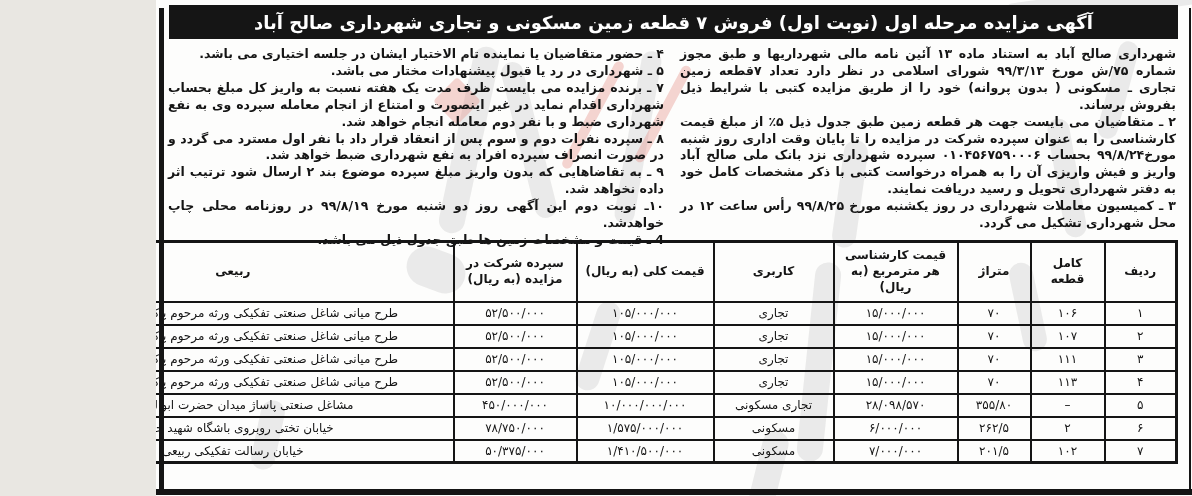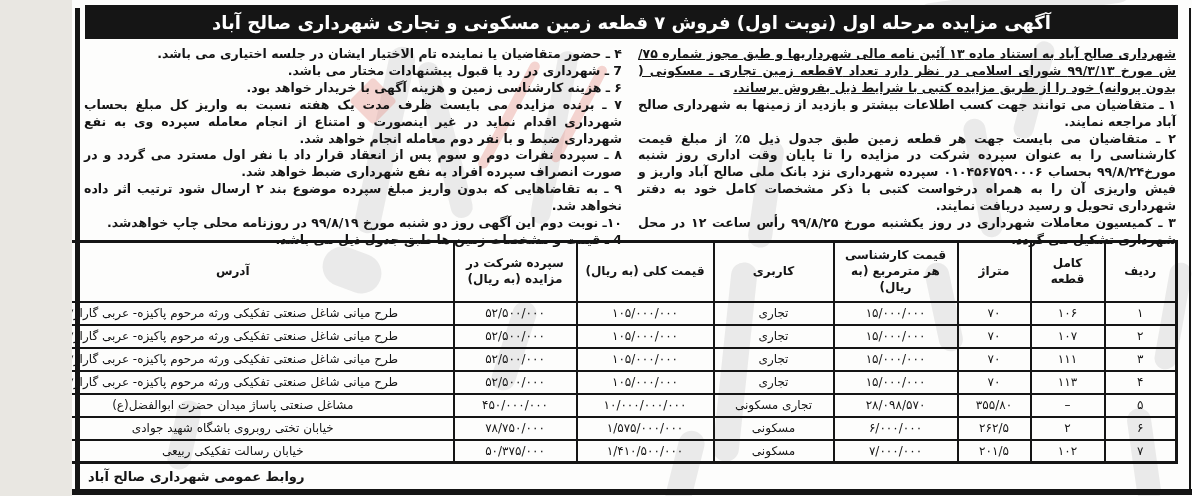--- a/index.html
+++ b/index.html
@@ -1,18 +1,18 @@
 <!DOCTYPE html>
 <html lang="fa" dir="rtl"><head>
 <meta charset="utf-8">
 <style>
   * { margin:0; padding:0; box-sizing:border-box; }
   html,body { background:#e9e7e2; }
   .page {
-    position:relative; width:1120px; height:496px;
+    position:relative; width:1036px; height:496px;
     background:#fdfdfc; overflow:hidden;
     font-family:"DejaVu Sans", sans-serif; color:#151515;
     direction:rtl;
   }
   
   .frame-left  { position:absolute; left:3px; top:8px; width:5px; height:482px; background:#151515; z-index:2; }
   .frame-bottom{ position:absolute; left:0; bottom:1px; width:100%; height:6px; background:#151515; z-index:2; }
   .frame-right { position:absolute; right:1px; top:8px; width:2px; height:482px; background:#151515; z-index:2; }
   
   .title-bar {
@@ -20,21 +20,21 @@
     background:#151515; color:#ffffff; z-index:3;
     display:flex; align-items:center; justify-content:center;
     font-size:18px; font-weight:bold; letter-spacing:.5px;
   }
   
   .body-text {
     position:absolute; top:46px; right:16px; left:12px; height:192px;
     display:flex; gap:16px; z-index:1;
   }
   .col { flex:1 1 50%; font-size:12.5px; font-weight:bold; line-height:16.9px; text-align:justify; }
-  .col p { margin:0;text-decoration:underline; }
+  .col p { margin:0; }
   .terms { list-style:none; }
   
   table.plots {
     position:absolute; top:240px; right:14px; left:13px; z-index:1;
     width:1165px; border-collapse:collapse; table-layout:fixed;
     background:transparent;
   }
   table.plots, table.plots th, table.plots td { border:2px solid #151515; }
   table.plots { border-width:3px; }
   table.plots th {
@@ -83,30 +83,28 @@
   <div class="frame-bottom"></div>
 
   <div class="title-bar">
     <span>آگهی مزایده مرحله اول (نوبت اول)  فروش ۷ قطعه زمین مسکونی و  تجاری شهرداری صالح آباد</span>
   </div>
 
   <div class="body-text">
     <div class="col">
       <p>شهرداری صالح آباد به استناد ماده ۱۳ آئین نامه مالی شهرداریها و طبق مجوز شماره ۷۵/ش مورخ ۹۹/۳/۱۳ شورای اسلامی در نظر دارد تعداد ۷قطعه زمین تجاری ـ مسکونی ( بدون پروانه) خود را از طریق مزایده کتبی با شرایط ذیل بفروش برساند.</p>
       <ul class="terms">
-        <li>۱ ـ متقاضیان می توانند جهت کسب اطلاعات بیشتر و بازدید از زمینها به شهرداری صالح آباد مراجعه نمایند.</li>
         <li>۲ ـ متقاضیان می بایست جهت هر قطعه زمین طبق جدول ذیل ۵٪ از مبلغ قیمت کارشناسی را به عنوان سپرده شرکت در مزایده را تا پایان وقت اداری روز شنبه مورخ۹۹/۸/۲۴ بحساب ۰۱۰۴۵۶۷۵۹۰۰۰۶ سپرده شهرداری نزد بانک ملی صالح آباد واریز و فیش واریزی آن را به همراه درخواست کتبی با ذکر مشخصات کامل خود به دفتر شهرداری تحویل و رسید دریافت نمایند.</li>
         <li>۳ ـ کمیسیون معاملات شهرداری در روز یکشنبه مورخ ۹۹/۸/۲۵ رأس ساعت ۱۲ در محل شهرداری تشکیل می گردد.</li>
       </ul>
     </div>
     <div class="col">
       <ul class="terms">
         <li>۴ ـ حضور متقاضیان یا نماینده تام الاختیار ایشان در جلسه اختیاری می باشد.</li>
-        <li>7 ـ شهرداری در رد یا قبول پیشنهادات مختار می باشد.</li>
-        <li>۶ ـ هزینه کارشناسی زمین و هزینه آگهی با خریدار خواهد بود.</li>
+        <li>۵ ـ شهرداری در رد یا قبول پیشنهادات مختار می باشد.</li>
         <li>۷ ـ برنده مزایده می بایست ظرف مدت یک هفته نسبت به واریز کل مبلغ بحساب شهرداری اقدام نماید در غیر اینصورت و امتناع از انجام معامله سپرده وی به نفع شهرداری ضبط و با نفر دوم معامله انجام خواهد شد.</li>
         <li>۸ ـ سپرده نفرات دوم و سوم پس از انعقاد قرار داد با نفر اول مسترد می گردد و در صورت انصراف سپرده افراد به نفع شهرداری ضبط خواهد شد.</li>
         <li>۹ ـ به تقاضاهایی که بدون واریز مبلغ سپرده موضوع بند ۲ ارسال شود ترتیب اثر داده نخواهد شد.</li>
         <li>۱۰ـ نوبت دوم این آگهی روز دو شنبه مورخ ۹۹/۸/۱۹ در روزنامه محلی چاپ خواهدشد.</li>
         <li>4 ـ قیمت و مشخصات زمین ها طبق جدول ذیل می باشد.</li>
       </ul>
     </div>
   </div>
 
   <table class="plots">
@@ -122,21 +120,21 @@
     </colgroup>
     <thead>
       <tr>
         <th>ردیف</th>
         <th>کامل قطعه</th>
         <th>متراژ</th>
         <th>قیمت کارشناسی هر مترمربع (به ریال)</th>
         <th>کاربری</th>
         <th>قیمت کلی (به ریال)</th>
         <th>سپرده شرکت در مزایده (به ریال)</th>
-        <th>آدرس</th>
+        <th>ربیعی</th>
       </tr>
     </thead>
     <tbody>
       <tr>
         <td>۱</td>
         <td>۱۰۶</td>
         <td>۷۰</td>
         <td>۱۵/۰۰۰/۰۰۰</td>
         <td>تجاری</td>
         <td>۱۰۵/۰۰۰/۰۰۰</td>
@@ -199,15 +197,14 @@
         <td>۲۰۱/۵</td>
         <td>۷/۰۰۰/۰۰۰</td>
         <td>مسکونی</td>
         <td>۱/۴۱۰/۵۰۰/۰۰۰</td>
         <td>۵۰/۳۷۵/۰۰۰</td>
         <td>خیابان رسالت تفکیکی ربیعی</td>
       </tr>
     </tbody>
   </table>
 
-  <div class="footer-note">روابط عمومی شهرداری صالح آباد</div>
 
 </div>
 
 </body></html>

